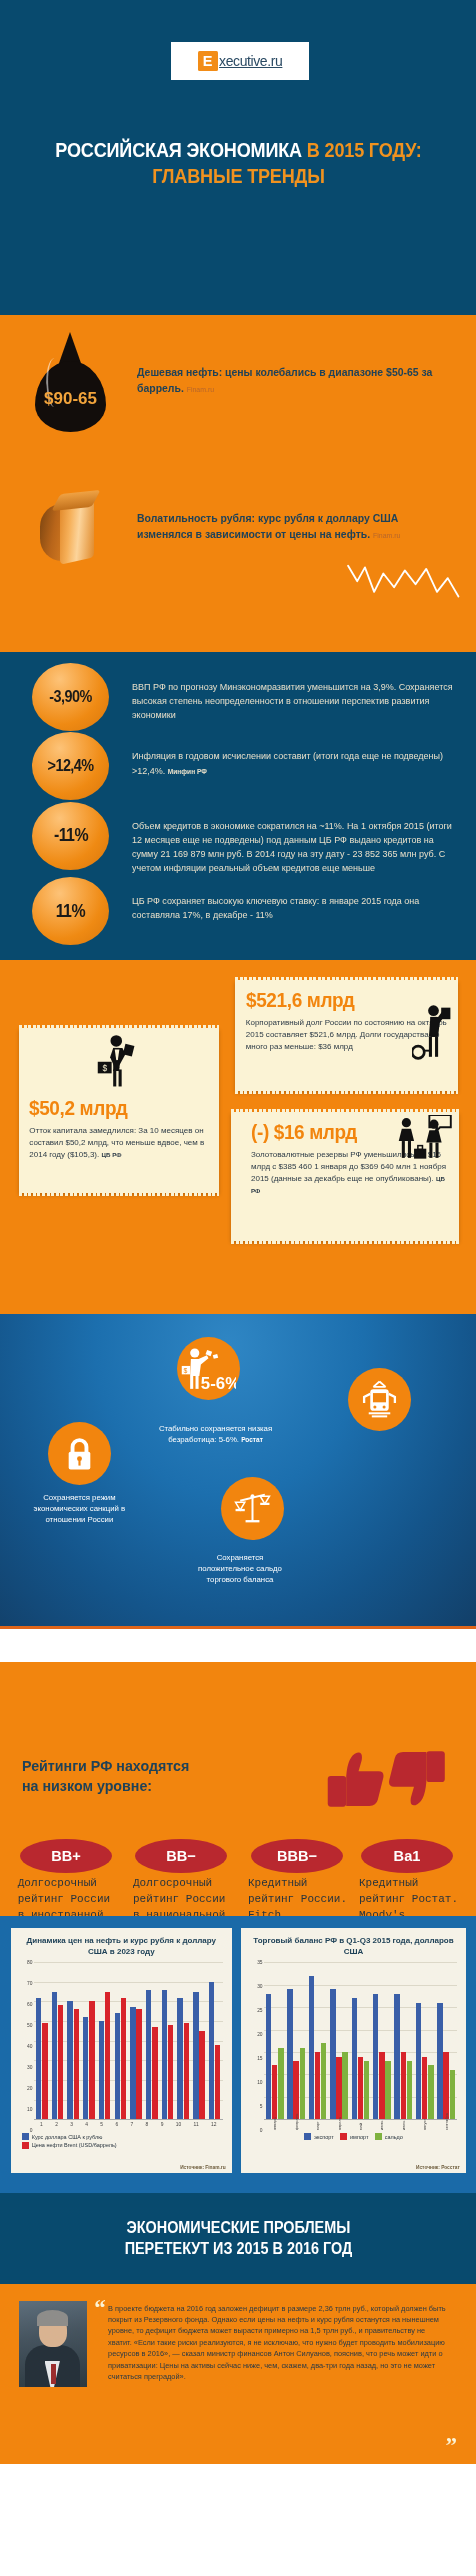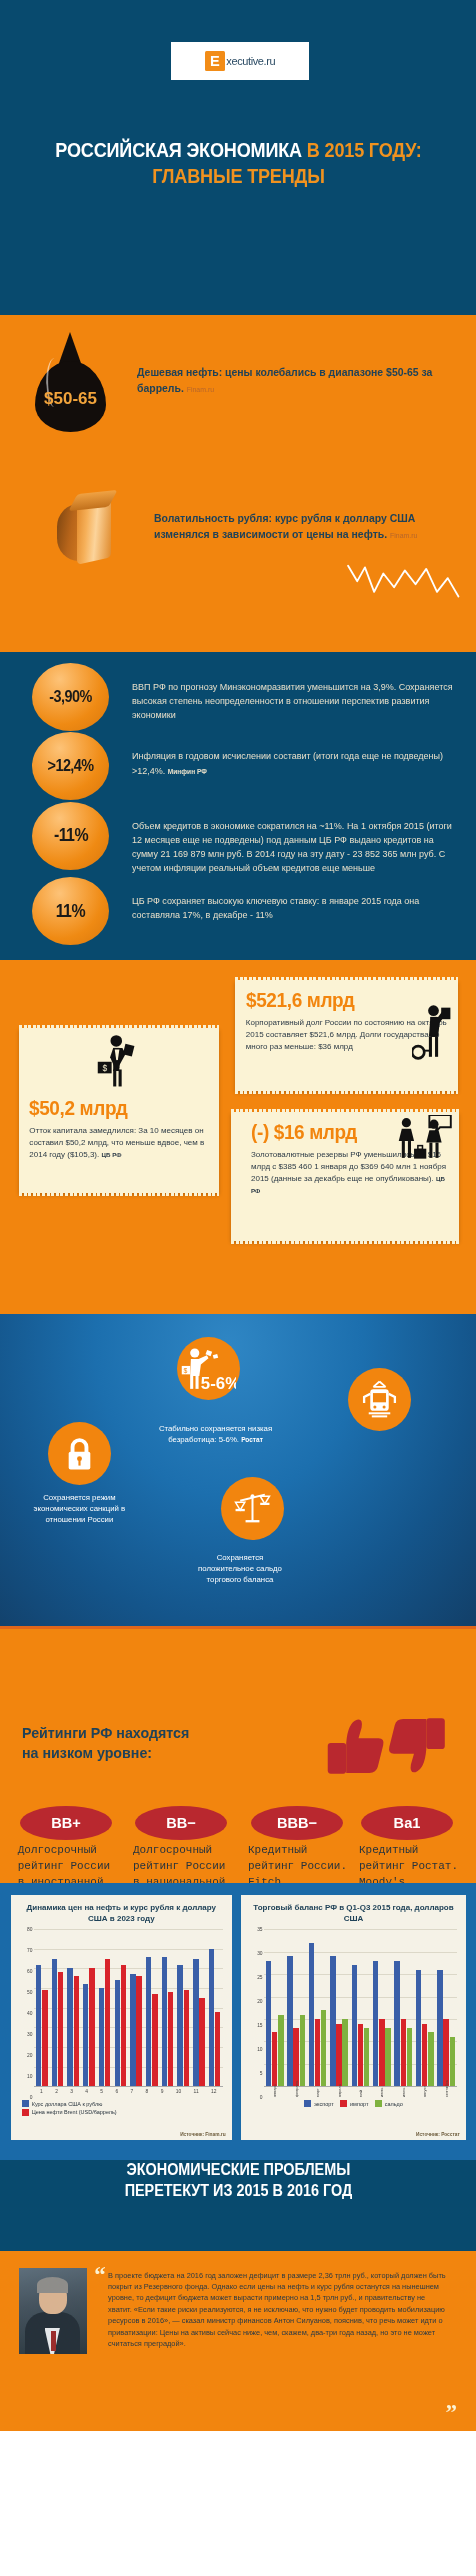--- a/index.html
+++ b/index.html
@@ -28,24 +28,25 @@
     width: 20px; height: 20px;
     background: #f28c17;
     color: #ffffff;
     font-weight: bold;
     font-size: 14.6px;
     display: flex; align-items: center; justify-content: center;
     border-radius: 1.5px;
     font-family: "Liberation Sans", sans-serif;
   }
   .logo-text {
-    font-size: 11px;
+    font-size: 14px;
     color: #2a4a63;
     letter-spacing: -0.4px;
     font-family: "Liberation Sans", sans-serif;
+    text-decoration: underline;
   }
   .main-title {
     position: absolute;
     left: 0; right: 0; top: 137px;
     text-align: center;
     font-size: 21px;
     font-weight: bold;
     letter-spacing: -0.2px;
     line-height: 1.22;
     color: #ffffff;
@@ -107,21 +108,21 @@
     color: #1f4258;
     font-size: 11px;
     font-weight: bold;
     line-height: 1.45;
     font-family: "Liberation Sans", sans-serif;
     transform: scaleX(0.95);
     transform-origin: left;
   }
   .src { font-size: 7.3px; color: #b7662b; font-weight: normal; }
 
-  .coin-row { position: relative; height: 146px; margin-left: 17px; }
+  .coin-row { position: relative; height: 146px; }
   .coin {
     position: absolute;
     left: 40px; top: 26px;
     width: 60px; height: 66px;
   }
   .coin-body {
     position: absolute;
     left: 0; top: 9.2px;
     width: 43px; height: 57px;
     background: linear-gradient(100deg,#7a4410 0%, #b8651a 35%, #d97f22 70%, #8b4d12 100%);
@@ -259,20 +260,21 @@
     line-height: 1.42;
     font-family: "Liberation Sans", sans-serif;
   }
   .src-wt { font-size: 6.5px; font-weight: bold; }
 
   
   .sec-rating {
     background: #f2850e;
     height: 254px;
     position: relative;
+    margin-top: 33px;
   }
   .rating-head {
     position: absolute;
     left: 21.5px; top: 94px;
     font-size: 15px;
     font-weight: bold;
     color: #1f4258;
     line-height: 1.3;
     font-family: "Liberation Sans", sans-serif;
     transform: scaleX(0.95);
@@ -364,21 +366,21 @@
   .ch-src {
     position: absolute; right: 6.2px; bottom: 3.1px;
     font-size: 4.8px; color: #6b5a3a; font-weight: bold;
     font-family: "Liberation Sans", sans-serif;
   }
 
   
   .sec-banner {
     background: #084a6e;
     height: 91px;
-    display: flex; justify-content: center;
+    display: flex; align-items: center; justify-content: center;
     text-align: center;
   }
   .banner-t {
     color: #ffffff;
     font-size: 16px;
     font-weight: bold;
     line-height: 1.3;
     text-transform: uppercase;
     font-family: "Liberation Sans", sans-serif;
     transform: scaleX(0.9);
@@ -465,21 +467,21 @@
     </h1>
   </section>
 
   <section class="sec-oil">
 
     <div class="oil-row">
       <div class="drop">
         <div class="drop-tip"></div>
         <div class="drop-shape"></div>
         <div class="drop-gloss"></div>
-        <div class="drop-label">$50-65</div>
+        <div class="drop-label">$90-65</div>
       </div>
       <div class="blk-text">
         <span>Дешевая нефть: цены колебались в диапазоне $50-65 за баррель.</span>
         <span class="src">Finam.ru</span>
       </div>
     </div>
 
     <div class="coin-row">
       <div class="coin">
         <div class="coin-body"></div>

